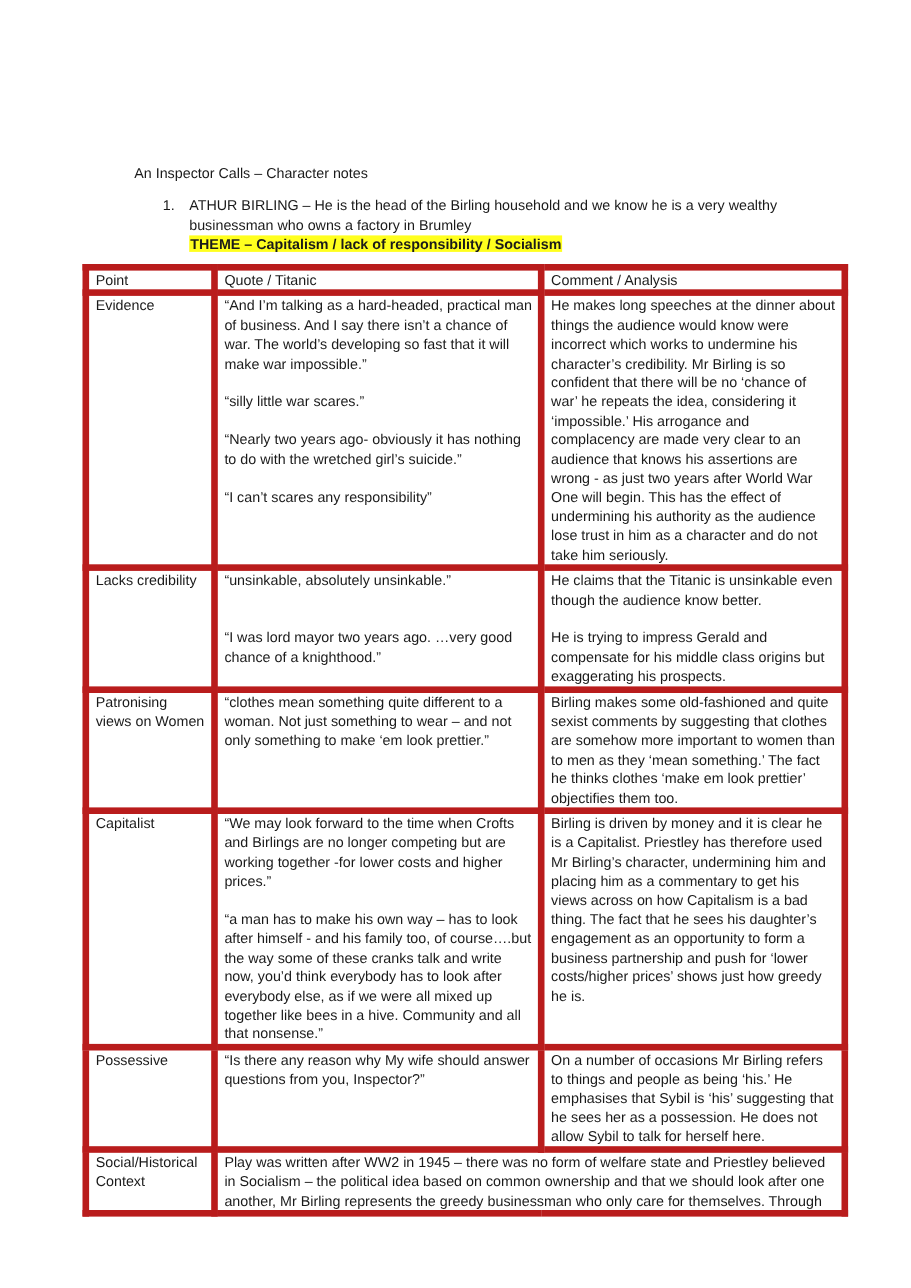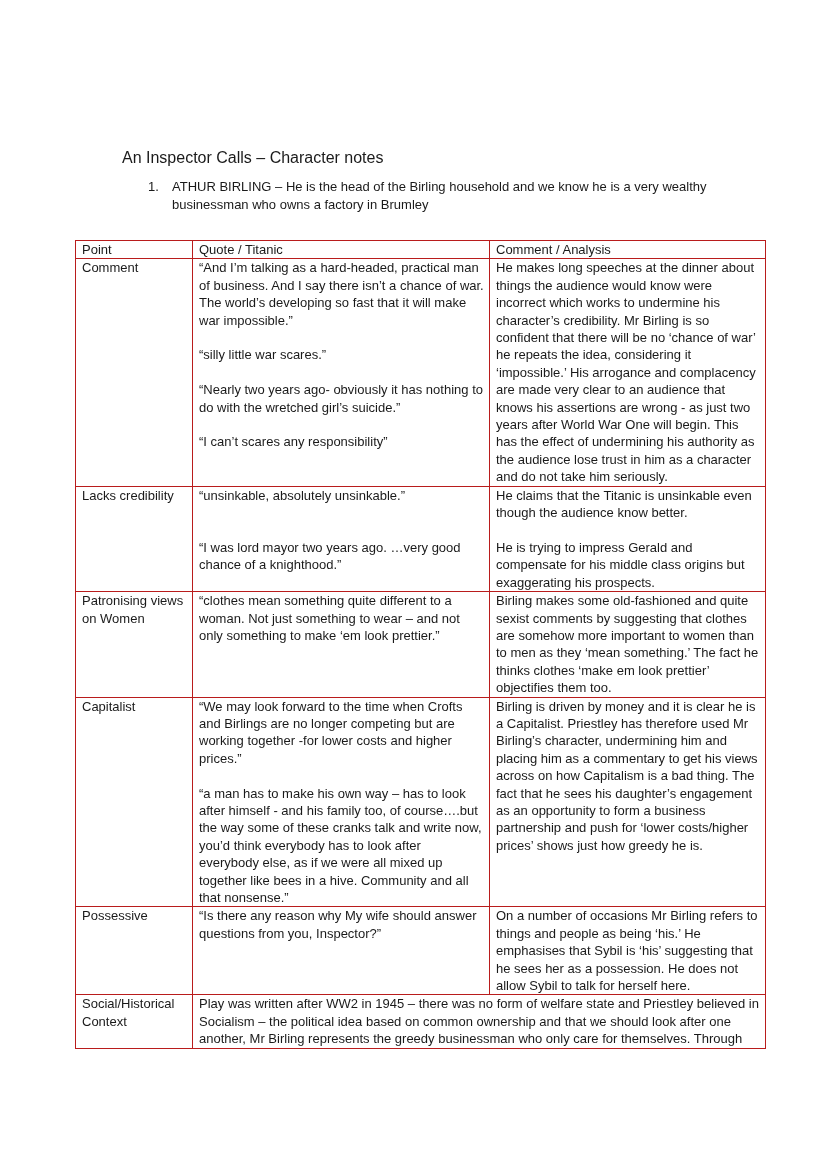--- a/index.html
+++ b/index.html
@@ -1,37 +1,37 @@
 <!DOCTYPE html>
 <html><head>
 <meta charset="utf-8">
 <style>
   html, body { margin: 0; padding: 0; }
   body {
     width: 828px; height: 1171px; background: #ffffff; position: relative; overflow: hidden;
     font-family: "Liberation Sans", "DejaVu Sans", sans-serif; color: #1a1a1a;
   }
   .doc-title {
-    position: absolute; left: 122px; top: 149px; font-size: 16px; line-height: 17px;
+    position: absolute; left: 122px; top: 149px; font-size: 13px; line-height: 17px;
   }
   .list-item {
     position: absolute; left: 148px; top: 178px; width: 600px; font-size: 13px; line-height: 17.5px;
   }
   .list-num { position: absolute; left: 0; top: 0; }
   .list-body { margin-left: 24px; }
   .theme {
     background: #ffff1e; font-weight: bold; padding: 0 1px;
   }
   table.notes {
     position: absolute; left: 75px; top: 240px; width: 690px;
     border-collapse: collapse; table-layout: fixed;
     font-size: 13px; line-height: 17.4px;
   }
   table.notes td, table.notes th {
-    border: 1px solid #b91c1c; vertical-align: top; padding: 0 5px 0 6px; text-align: left; font-weight: normal;
+    border: 6px solid #b91c1c; vertical-align: top; padding: 0 5px 0 6px; text-align: left; font-weight: normal;
   }
   col.c1 { width: 117px; }
   col.c2 { width: 297px; }
   col.c3 { width: 276px; }
   .para { margin: 0; }
   .gap { height: 17.4px; }
   .gap2 { height: 34.8px; }
   tr.r-head td { height: 17px; }
   tr.r-arrogant td { height: 226px; }
   tr.r-credibility td { height: 104px; margin-top: 25px; }
@@ -42,38 +42,39 @@
 </style>
 </head>
 <body>
 
 <div class="doc-title">An Inspector Calls – Character notes</div>
 
 <div class="list-item">
   <span class="list-num">1.</span>
   <div class="list-body">
     <div>ATHUR BIRLING – He is the head of the Birling household and we know he is a very wealthy businessman who owns a factory in Brumley</div>
+    <div><span class="theme" style="background: rgb(255, 255, 30);">THEME – Capitalism / lack of responsibility / Socialism</span></div>
   </div>
 </div>
 
 <table class="notes">
   <colgroup>
       <col class="c1">
       <col class="c2">
       <col class="c3">
     </colgroup>
   <tbody>
       <tr class="r-head">
     <td>Point</td>
     <td>Quote / Titanic</td>
     <td>Comment / Analysis</td>
   </tr>
 
   <tr class="r-arrogant">
-    <td>Comment</td>
+    <td>Evidence</td>
     <td>
       <p class="para">“And I’m talking as a hard-headed, practical man of business. And I say there isn’t a chance of war. The world’s developing so fast that it will make war impossible.”</p>
       <div class="gap"></div>
       <p class="para">“silly little war scares.”</p>
       <div class="gap"></div>
       <p class="para">“Nearly two years ago- obviously it has nothing to do with the wretched girl’s suicide.”</p>
       <div class="gap"></div>
       <p class="para">“I can’t scares any responsibility”</p>
     </td>
     <td>

